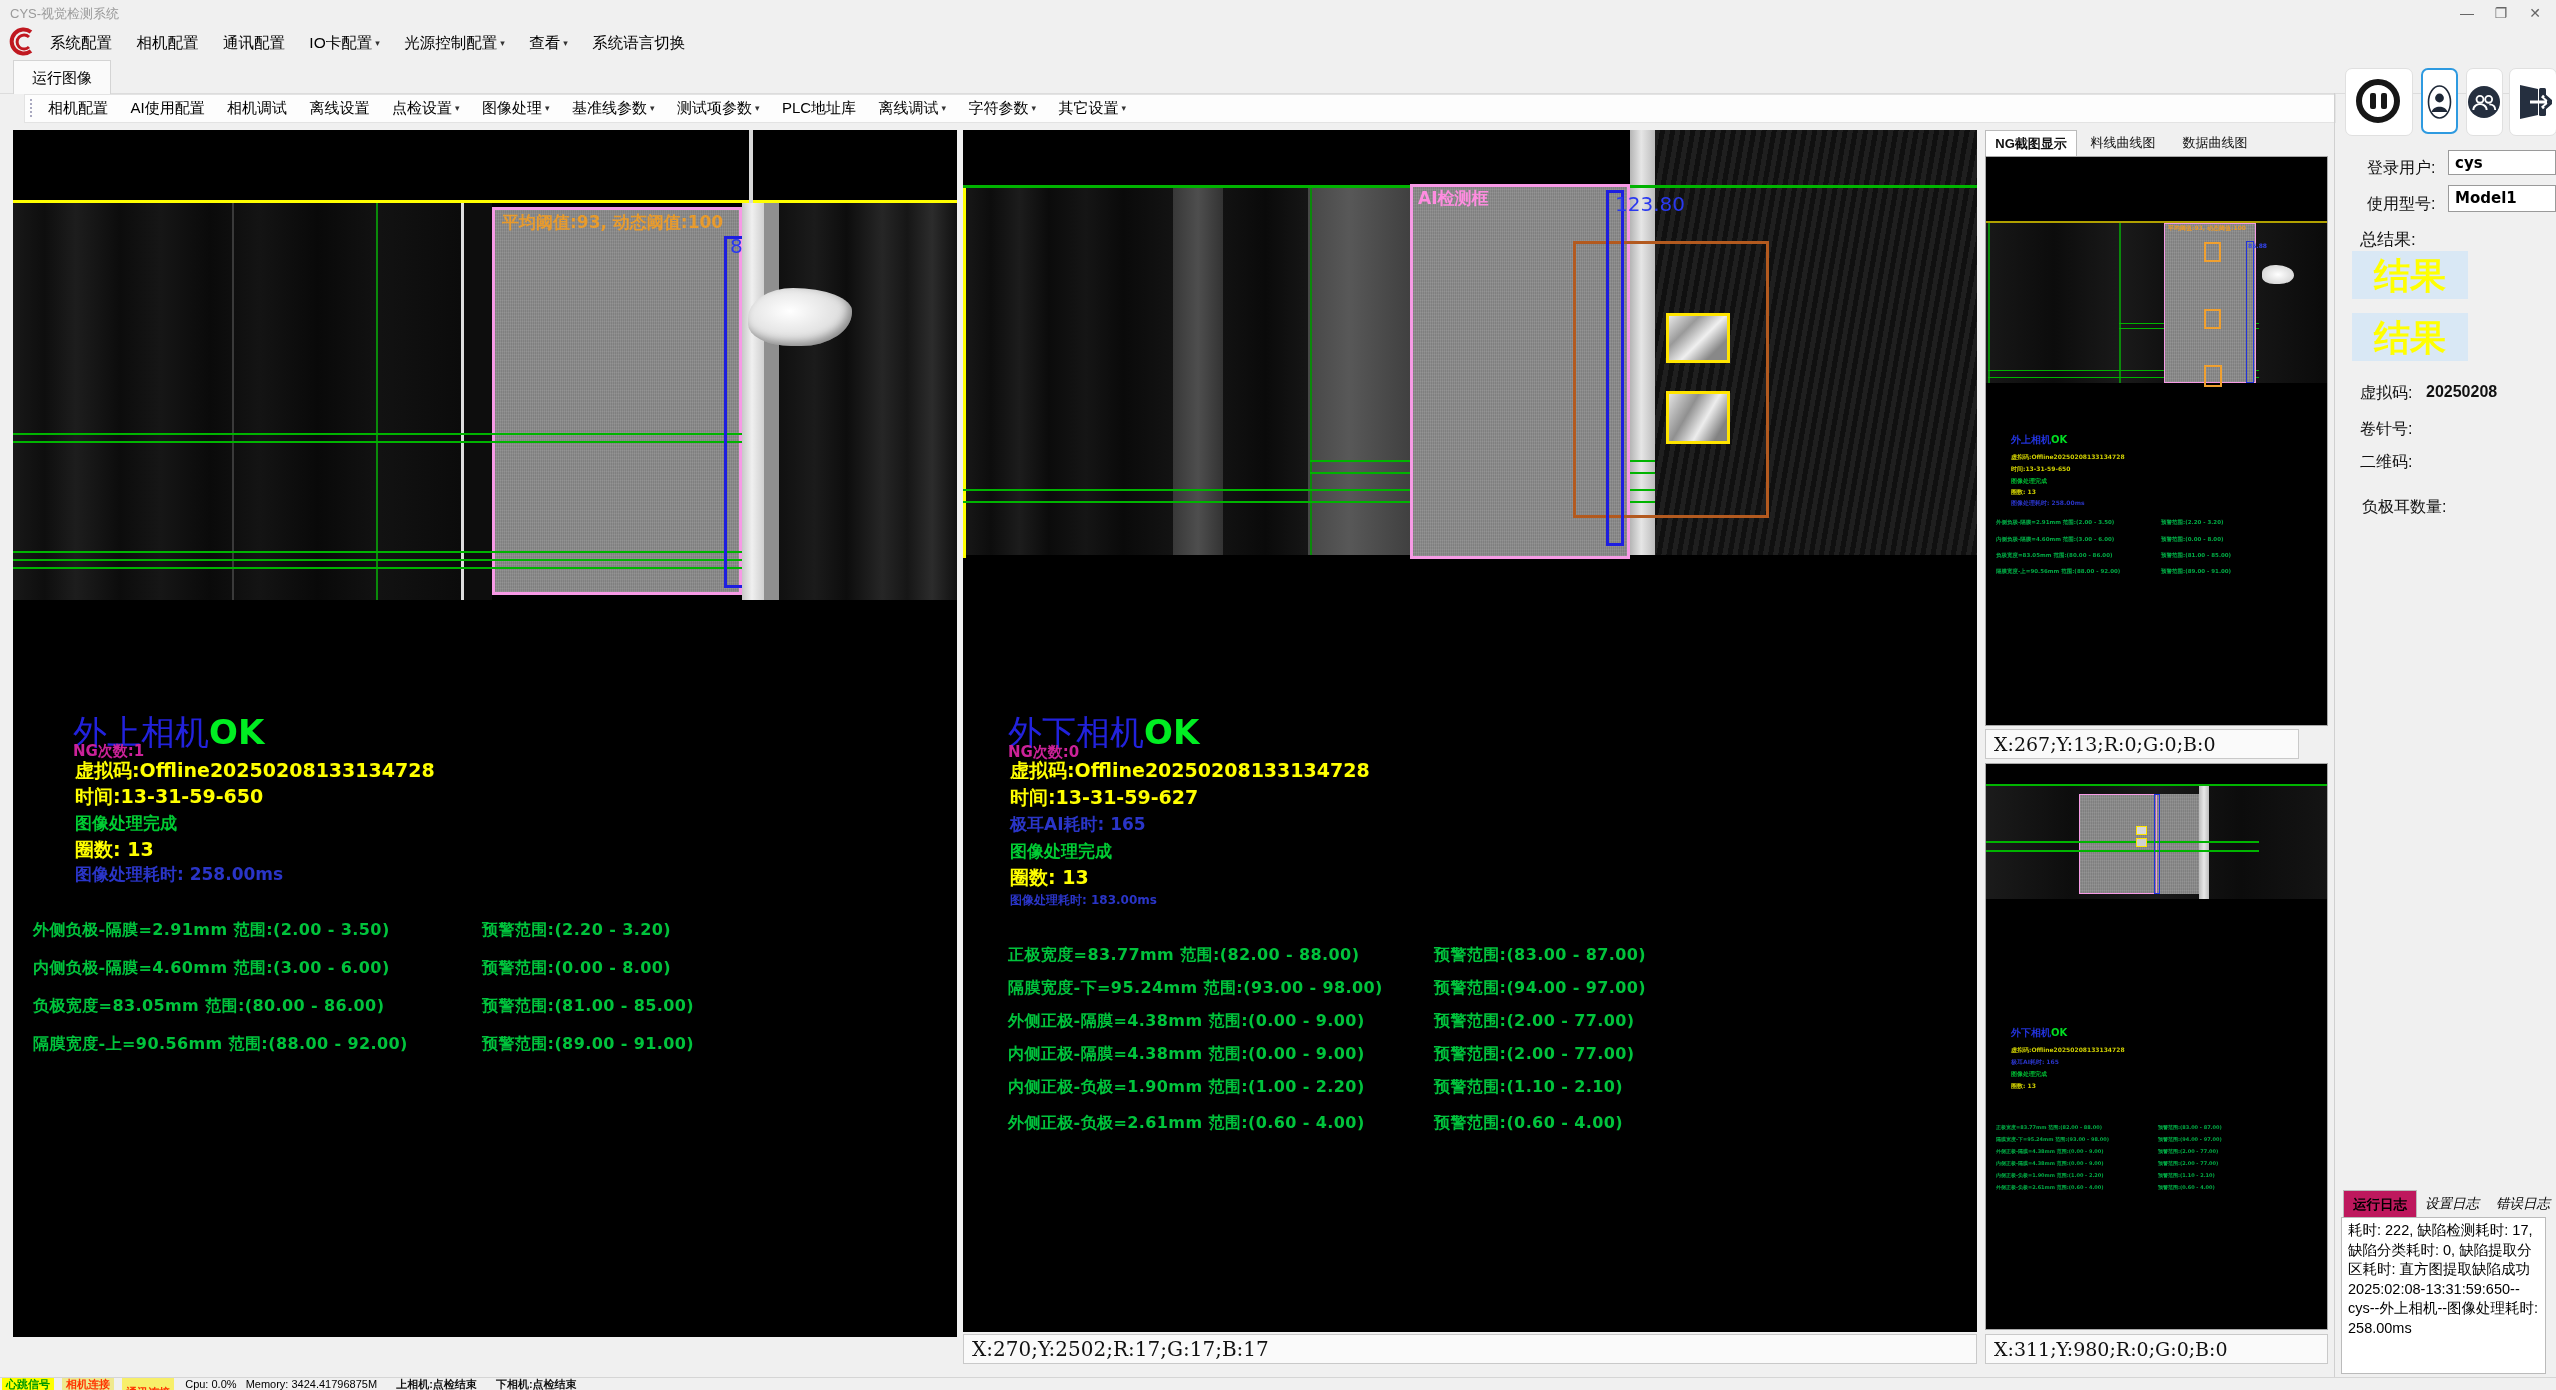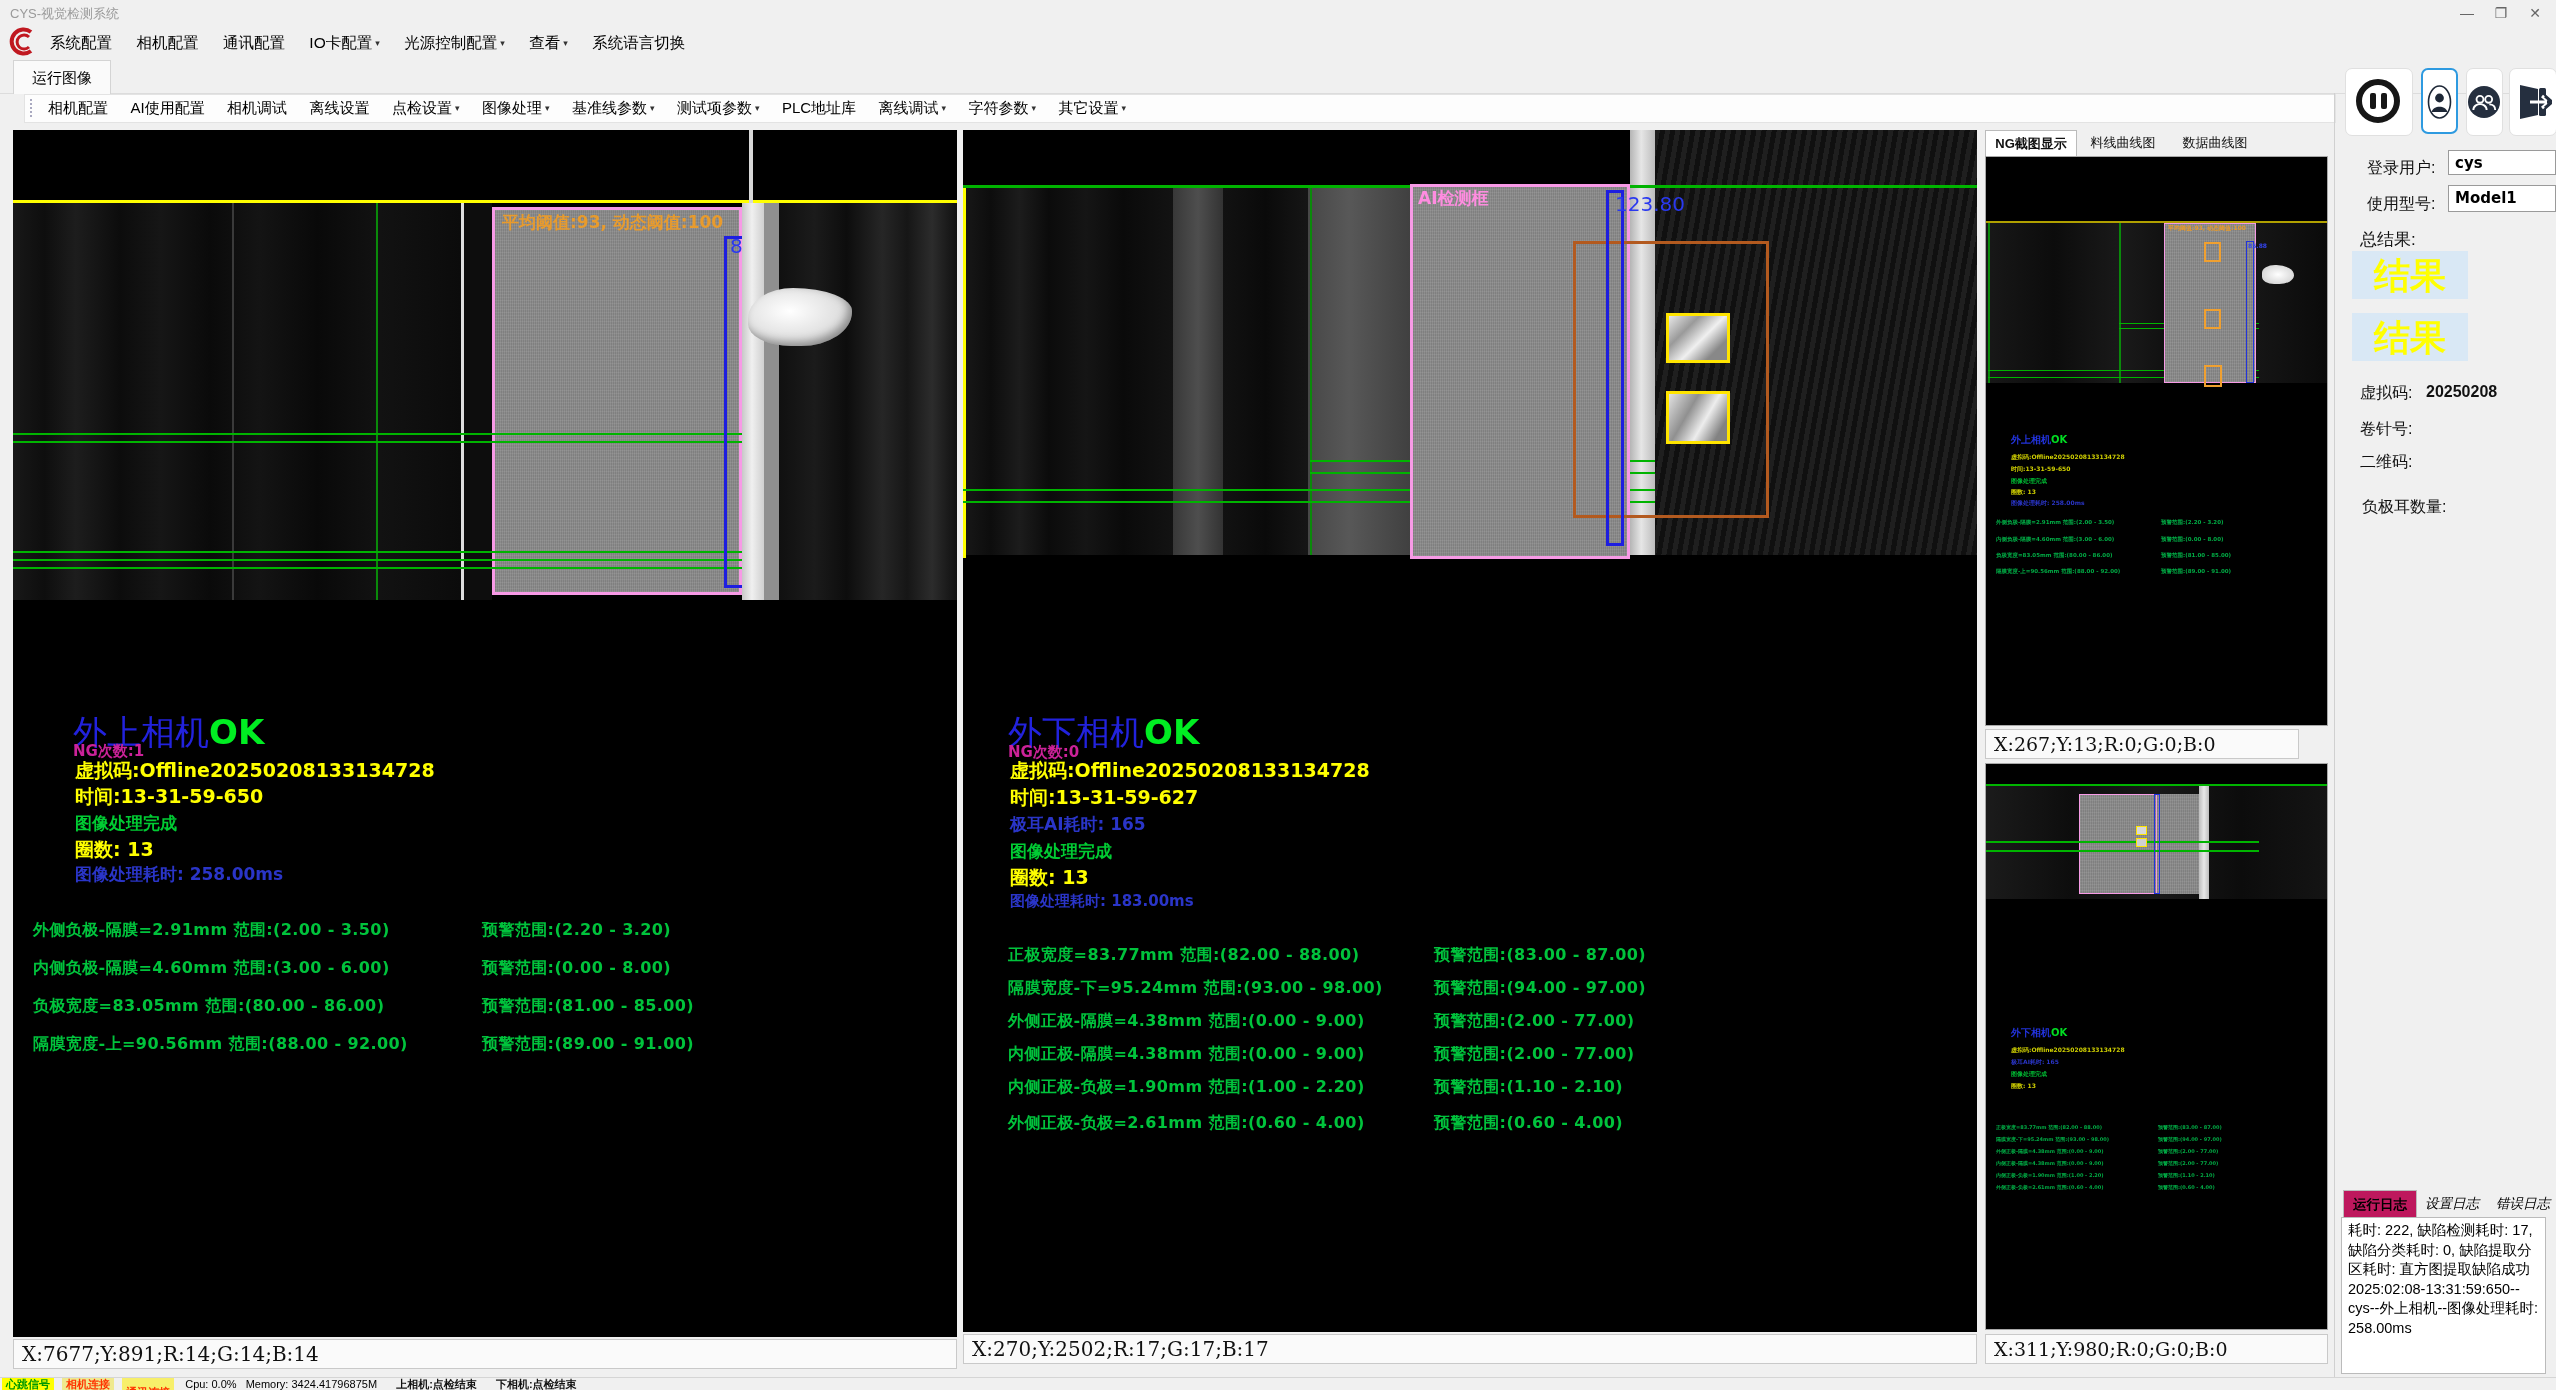--- a/index.html
+++ b/index.html
@@ -127,21 +127,20 @@
 
     <div class="meas" style="left:20px;top:790px;">外侧负极-隔膜=2.91mm 范围:(2.00 - 3.50)</div>
     <div class="meas" style="left:469px;top:790px;">预警范围:(2.20 - 3.20)</div>
     <div class="meas" style="left:20px;top:828px;">内侧负极-隔膜=4.60mm 范围:(3.00 - 6.00)</div>
     <div class="meas" style="left:469px;top:828px;">预警范围:(0.00 - 8.00)</div>
     <div class="meas" style="left:20px;top:866px;">负极宽度=83.05mm 范围:(80.00 - 86.00)</div>
     <div class="meas" style="left:469px;top:866px;">预警范围:(81.00 - 85.00)</div>
     <div class="meas" style="left:20px;top:904px;">隔膜宽度-上=90.56mm 范围:(88.00 - 92.00)</div>
     <div class="meas" style="left:469px;top:904px;">预警范围:(89.00 - 91.00)</div>
   </div>
-  <div class="coordbar" style="left:13px;top:1339px;width:944px;">X:7677;Y:891;R:14;G:14;B:14</div>
 
   <div class="cam-panel" style="left:963px;top:130px;width:1014px;height:1202px;">
     <div class="abs" style="left:692px;top:0;width:322px;height:425px;background:repeating-linear-gradient(100deg,#1f1f1f 0 5px,#101010 5px 10px);"></div>
     <div class="abs" style="left:667px;top:0;width:25px;height:425px;background:linear-gradient(90deg,#b5b5b5,#e6e6e6 45%,#bdbdbd);"></div>
     <div class="abs" style="left:0;top:55px;width:1014px;height:3px;background:#00b400;"></div>
     <div class="abs" style="left:0;top:58px;width:3px;height:370px;background:#ffff00;"></div>
     <div class="abs" style="left:3px;top:58px;width:207px;height:367px;background:linear-gradient(90deg,#171717 0%,#0d0d0d 12%,#1c1c1c 26%,#0b0b0b 40%,#151515 58%,#0a0a0a 76%,#131313 100%);"></div>
     <div class="abs" style="left:210px;top:58px;width:50px;height:367px;background:linear-gradient(90deg,#383838,#4e4e4e 50%,#333);"></div>
     <div class="abs" style="left:260px;top:58px;width:85px;height:367px;background:linear-gradient(90deg,#121212,#0a0a0a 50%,#161616);"></div>
     <div class="abs" style="left:345px;top:58px;width:102px;height:367px;background:linear-gradient(90deg,#474747,#585858 40%,#404040);"></div>
@@ -163,21 +162,21 @@
     <div class="abs" style="left:703px;top:183px;width:58px;height:44px;border:3px solid #ffe400;background:linear-gradient(135deg,#e8e8e8,#9a9a9a 30%,#f0f0f0 55%,#888 80%);"></div>
     <div class="abs" style="left:703px;top:261px;width:58px;height:47px;border:3px solid #ffe400;background:linear-gradient(120deg,#e2e2e2,#909090 35%,#ededed 60%,#828282 85%);"></div>
 
     <div class="stat" style="left:45px;top:580px;font-size:34px;font-weight:normal;"><span style="color:#2222dd;">外下相机</span><span style="color:#00ee22;font-weight:bold;">OK</span></div>
     <div class="stat" style="left:45px;top:613px;font-size:15px;color:#cc2299;">NG次数:0</div>
     <div class="stat" style="left:47px;top:628px;font-size:19px;color:#ffff00;">虚拟码:Offline20250208133134728</div>
     <div class="stat" style="left:47px;top:655px;font-size:19px;color:#ffff00;">时间:13-31-59-627</div>
     <div class="stat" style="left:47px;top:683px;font-size:17px;color:#2a35c8;">极耳AI耗时: 165</div>
     <div class="stat" style="left:47px;top:710px;font-size:17px;color:#00cc33;">图像处理完成</div>
     <div class="stat" style="left:47px;top:735px;font-size:19px;color:#ffff00;">圈数: 13</div>
-    <div class="stat" style="left:47px;top:762px;font-size:15px;color:#2a35c8;">图像处理耗时: 183.00ms</div>
+    <div class="stat" style="left:47px;top:762px;font-size:12px;color:#2a35c8;">图像处理耗时: 183.00ms</div>
 
     <div class="meas" style="left:45px;top:815px;">正极宽度=83.77mm 范围:(82.00 - 88.00)</div>
     <div class="meas" style="left:471px;top:815px;">预警范围:(83.00 - 87.00)</div>
     <div class="meas" style="left:45px;top:848px;">隔膜宽度-下=95.24mm 范围:(93.00 - 98.00)</div>
     <div class="meas" style="left:471px;top:848px;">预警范围:(94.00 - 97.00)</div>
     <div class="meas" style="left:45px;top:881px;">外侧正极-隔膜=4.38mm 范围:(0.00 - 9.00)</div>
     <div class="meas" style="left:471px;top:881px;">预警范围:(2.00 - 77.00)</div>
     <div class="meas" style="left:45px;top:914px;">内侧正极-隔膜=4.38mm 范围:(0.00 - 9.00)</div>
     <div class="meas" style="left:471px;top:914px;">预警范围:(2.00 - 77.00)</div>
     <div class="meas" style="left:45px;top:947px;">内侧正极-负极=1.90mm 范围:(1.00 - 2.20)</div>

